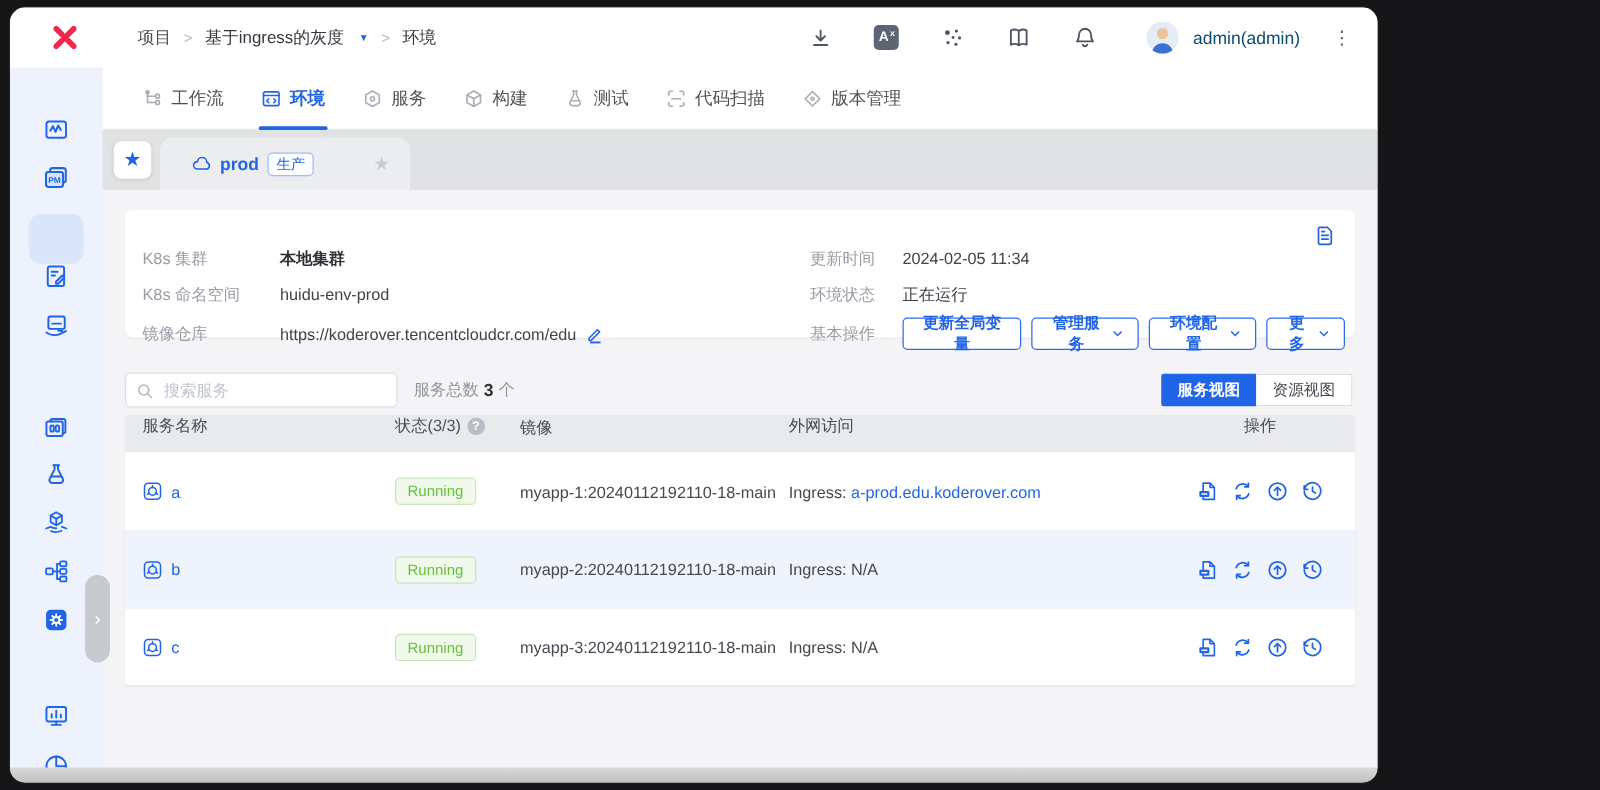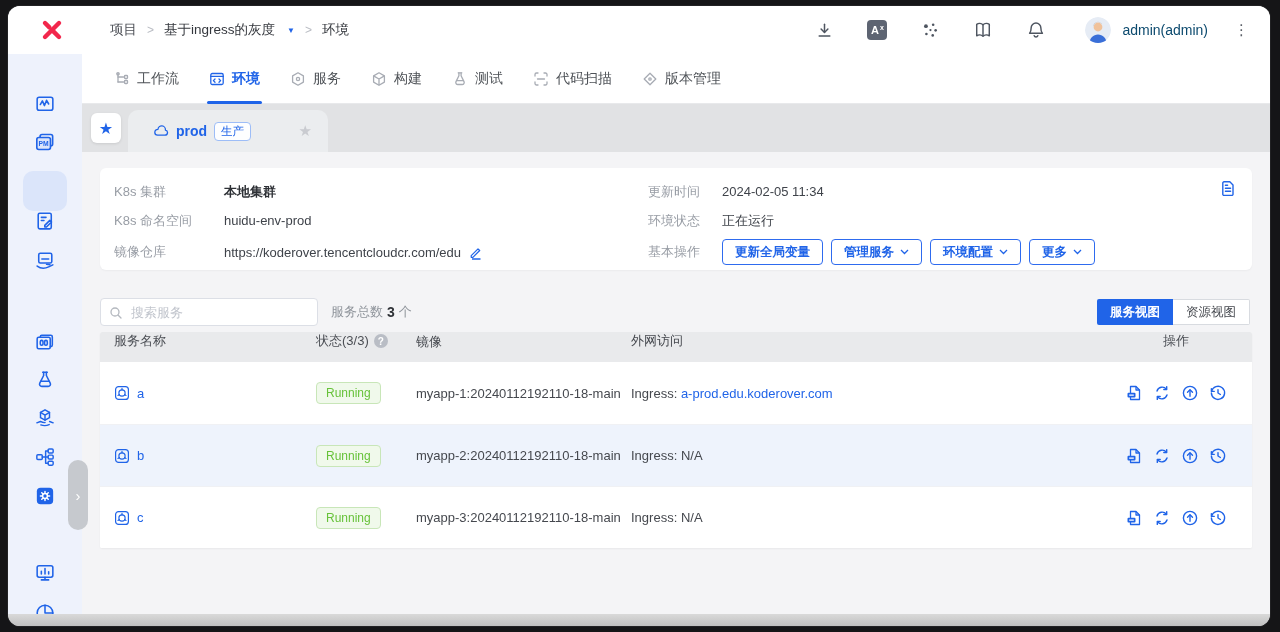--- a/index.html
+++ b/index.html
@@ -2,21 +2,21 @@
 <html><head>
 <meta charset="utf-8">
 <style>
   * { box-sizing: border-box; }
   html,body { margin:0; padding:0; }
   body {
     width:1280px; height:632px; overflow:hidden; position:relative;
     background:#151517;
     font-family:"Liberation Sans","DejaVu Sans",sans-serif;
   }
-  .window{position:absolute;left:8px;top:6px;width:1262px;height:620px;border-radius:12px;background:#f4f4f6;overflow:hidden;box-shadow:0 0 0 1px rgba(255,255,255,.06);}
+  .window{position:absolute;left:8px;top:6px;width:1094px;height:620px;border-radius:12px;background:#f4f4f6;overflow:hidden;box-shadow:0 0 0 1px rgba(255,255,255,.06);}
   
   .topbar{position:absolute;left:0;top:0;right:0;height:48px;background:#fff;z-index:5;}
   .logo{position:absolute;left:32px;top:12px;width:24px;height:24px;}
   .breadcrumb{position:absolute;left:102px;top:0;height:48px;display:flex;align-items:center;font-size:13.5px;color:#34373d;gap:10px;}
   .crumb{color:#34373d;}
   .crumb-first{color:#4b4e55;}
   .crumb-sep{color:#b9bcc3;font-size:12px;}
   .crumb-caret{color:#2064e8;font-size:8px;margin-left:2px;}
   .topbar-right{position:absolute;right:22px;top:0;height:48px;display:flex;align-items:center;}
   .tb-ic{display:flex;align-items:center;justify-content:center;width:22px;height:22px;margin-left:31px;cursor:pointer;}
@@ -40,21 +40,21 @@
   
   .tabstrip{position:absolute;left:74px;top:98px;right:0;height:48px;background:#e1e2e4;}
   .fav-btn{position:absolute;left:9px;top:9px;width:30px;height:30px;background:#fff;border-radius:6px;display:flex;align-items:center;justify-content:center;color:#2064e8;font-size:16px;box-shadow:0 1px 3px rgba(0,0,0,.1);cursor:pointer;}
   .env-tab{position:absolute;left:46px;top:6px;width:200px;height:42px;background:#ebedef;border-radius:10px 10px 0 0;display:flex;align-items:center;padding:0 16px 0 26px;gap:7px;cursor:pointer;}
   .env-tab-name{color:#2064e8;font-weight:700;font-size:14px;}
   .env-badge{font-size:11.5px;color:#2064e8;border:1px solid #9dbdf7;border-radius:4px;padding:1px 6px;background:#fdfeff;}
   .env-tab-star{margin-left:auto;color:#c9cbd0;font-size:15px;}
   
   .content{position:absolute;left:74px;top:146px;right:0;bottom:12px;background:#f4f4f6;}
   .info-card{position:absolute;left:18px;right:18px;top:16px;height:102px;background:#fff;border-radius:6px;box-shadow:0 1px 2px rgba(0,0,0,.04);}
-  .info-col{position:absolute;top:13px;display:flex;flex-direction:column;gap:8px;}
+  .info-col{position:absolute;top:28px;display:flex;flex-direction:column;gap:8px;}
   .info-col.left{left:14px;}
   .info-col.right{left:548px;}
   .info-row{display:flex;align-items:center;height:21px;}
   .info-row.ops{height:26px;}
   .lab{color:#989da5;font-size:13px;flex:0 0 110px;}
   .info-col.right .lab{flex:0 0 74px;}
   .val{color:#3f434a;font-size:13px;display:flex;align-items:center;gap:7px;}
   .val.bold{font-weight:700;color:#2e3136;}
   .ops-btn{height:26px;padding:0 12px;border:1px solid #2e6bef;border-radius:4px;color:#2064e8;background:#fff;font-size:12.5px;font-weight:600;display:inline-flex;align-items:center;gap:6px;margin-right:8px;cursor:pointer;}
   .doc-ic{position:absolute;right:16px;top:12px;cursor:pointer;display:flex;}

